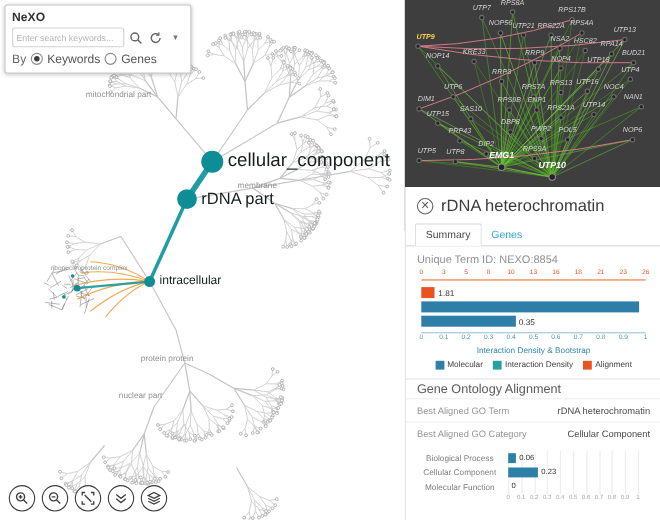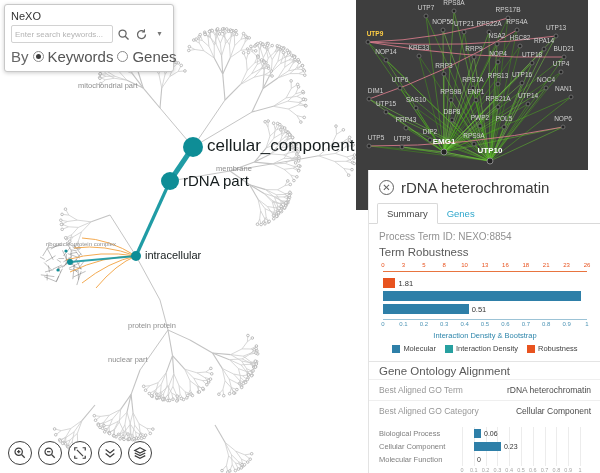--- a/index.html
+++ b/index.html
@@ -6,37 +6,37 @@
   .stage{position:relative;width:600px;height:473px;overflow:hidden;background:#fff;
          font-family:"Liberation Sans",sans-serif;}
   
   .tree-panel{position:absolute;left:0;top:0;width:368px;height:473px;background:#fff;overflow:hidden;}
   #tree-svg{position:absolute;left:0;top:0;}
   .major-label{position:absolute;color:#161d1e;font-weight:500;white-space:nowrap;z-index:3;}
   .minor-label{position:absolute;color:#8f8f8f;font-size:7.5px;white-space:nowrap;z-index:2;}
   
   .search-card{position:absolute;left:4px;top:4px;width:156px;background:#fff;border:1px solid #c8c8c8;
     border-radius:3px;box-shadow:0 1px 4px rgba(0,0,0,.2);padding:5px 6px 6px;z-index:6;}
-  .search-title{font-size:11px;font-weight:normal;color:#333;}
+  .search-title{font-size:11px;font-weight:bold;color:#333;}
   .search-row{display:flex;align-items:center;gap:3px;margin-top:3px;}
   .search-input{flex:1;min-width:0;height:16px;border:1px solid #d2d2d2;border-radius:2px;
     font-size:8px;padding:0 3px;color:#333;outline:none;font-family:"Liberation Sans",sans-serif;}
   .search-input::placeholder{color:#b4b4b4;}
   .mini-btn{width:15px;height:15px;display:flex;align-items:center;justify-content:center;cursor:pointer;flex:0 0 auto;}
   .caret{font-size:8px;color:#777;line-height:1;}
-  .by-row{display:flex;align-items:center;gap:4px;margin-top:5px;font-size:15px;color:#666;}
+  .by-row{display:flex;align-items:flex-start;gap:4px;margin-top:5px;font-size:11px;color:#666;}
   .radio{width:9px;height:9px;border:1px solid #8a8a8a;border-radius:50%;position:relative;flex:0 0 auto;cursor:pointer;}
   .radio.sel::after{content:"";position:absolute;inset:2px;background:#3c3c3c;border-radius:50%;}
   .radio-label{color:#555;}
   
   .map-controls{position:absolute;left:8px;bottom:8px;display:flex;gap:6px;z-index:6;}
   .ctl{width:24px;height:24px;border:1.6px solid #3e3e3e;border-radius:50%;background:#fff;
     display:flex;align-items:center;justify-content:center;cursor:pointer;box-sizing:border-box;}
   
-  .network-panel{position:absolute;left:356px;top:0;width:232px;height:210px;background:#3e3e3e;overflow:hidden;}
+  .network-panel{position:absolute;left:368px;top:0;width:232px;height:210px;background:#3e3e3e;overflow:hidden;font-style:italic;}
   #net-svg{position:absolute;left:0;top:0;}
   .net-node{position:absolute;z-index:2;}
   .net-dot{position:absolute;width:5px;height:5px;background:#242424;border:1px solid #6b6b6b;
     border-radius:50%;transform:translate(-50%,-50%);box-sizing:border-box;}
   .net-dot.big{width:7px;height:7px;border-color:#8a8a8a;}
   .net-label{position:absolute;transform:translate(-50%,-170%);font-size:6.5px;color:#d2d2d2;white-space:nowrap;}
   .net-label.big{font-size:8px;color:#fff;font-weight:bold;}
   .net-label.hl{color:#ffce43;font-weight:bold;}
   
   .detail-panel{position:absolute;left:368px;top:170px;width:232px;height:303px;background:#fff;
@@ -66,21 +66,21 @@
   .leg-item{display:flex;align-items:center;gap:3px;font-size:7.5px;color:#444;}
   .leg-sw{width:8px;height:8px;flex:0 0 auto;}
   
   .go-sec{border-top:1px solid #e4e4e4;margin-top:8px;}
   .go-row{display:flex;justify-content:space-between;align-items:center;padding:5px 10px;border-top:1px solid #efefef;}
   .go-row:first-of-type{border-top:none;}
   .go-row-label{font-size:8.5px;color:#979797;}
   .go-row-value{font-size:8.5px;color:#4c4c4c;text-align:right;}
   .aln-chart{position:relative;margin:6px 10px 0;height:52px;}
   .aln-row{display:flex;align-items:center;height:13px;}
-  .aln-label{width:78px;text-align:left;font-size:7.5px;color:#7f7f7f;padding-right:17px;flex:0 0 auto;}
+  .aln-label{width:78px;text-align:center;font-size:7.5px;color:#7f7f7f;padding-right:5px;flex:0 0 auto;}
   .aln-barwrap{position:relative;width:118px;height:13px;display:flex;align-items:center;}
   .aln-bar{height:9px;background:#2e7fa8;}
   .aln-val{font-size:7px;color:#333;margin-left:3px;}
   .aln-grid{position:absolute;left:83px;top:0;width:118px;height:39px;pointer-events:none;}
   .grid-line{position:absolute;top:0;bottom:0;width:1px;background:#ececec;}
   .aln-ticks{position:absolute;left:83px;top:40px;width:118px;height:9px;}
   .aln-tick{position:absolute;transform:translateX(-50%);font-size:5.5px;color:#a5a5a5;}
 </style>
 </head>
 <body>
@@ -1578,22 +1578,21 @@
 
   <div class="detail-panel">
     <div class="dp-header">
       <span class="close-circle">✕</span>
       <span class="dp-title">rDNA heterochromatin</span>
     </div>
     <div class="tabs">
       <span class="tab active">Summary</span>
       <span class="tab">Genes</span>
     </div>
-    <div class="uid">Process Term ID: NEXO:8854</div>
-    <div class="sec-title">Term Robustness</div>
+    <div class="uid">Unique Term ID: NEXO:8854</div>
 
     <div class="rob-chart">
       <div class="rob-top-axis" id="robTopAxis">
           <span class="rob-tick-top" style="left: 0%;">0</span>
           <span class="rob-tick-top" style="left: 10%;">3</span>
           <span class="rob-tick-top" style="left: 20%;">5</span>
           <span class="rob-tick-top" style="left: 30%;">8</span>
           <span class="rob-tick-top" style="left: 40%;">10</span>
           <span class="rob-tick-top" style="left: 50%;">13</span>
           <span class="rob-tick-top" style="left: 60%;">16</span>
@@ -1605,21 +1604,21 @@
       <div class="rob-bars" id="robBars">
           <div class="rob-row">
             <div class="rob-bar" style="background: rgb(232, 83, 31); width: 6.11538%;"></div>
             <span class="rob-val">1.81</span>
           </div>
           <div class="rob-row">
             <div class="rob-bar" style="background: rgb(46, 127, 168); width: 97%;"></div>
           </div>
           <div class="rob-row">
             <div class="rob-bar" style="background: rgb(46, 127, 168); width: 42%;"></div>
-            <span class="rob-val">0.51</span>
+            <span class="rob-val">0.35</span>
           </div>
         </div>
       <div class="rob-bottom-axis" id="robBottomAxis">
           <span class="rob-tick-bot" style="left: 0%;">0</span>
           <span class="rob-tick-bot" style="left: 10%;">0.1</span>
           <span class="rob-tick-bot" style="left: 20%;">0.2</span>
           <span class="rob-tick-bot" style="left: 30%;">0.3</span>
           <span class="rob-tick-bot" style="left: 40%;">0.4</span>
           <span class="rob-tick-bot" style="left: 50%;">0.5</span>
           <span class="rob-tick-bot" style="left: 60%;">0.6</span>
@@ -1633,21 +1632,21 @@
           <span class="leg-item">
             <span class="leg-sw" style="background: rgb(46, 127, 168);"></span>
             <span>Molecular</span>
           </span>
           <span class="leg-item">
             <span class="leg-sw" style="background: rgb(39, 160, 160);"></span>
             <span>Interaction Density</span>
           </span>
           <span class="leg-item">
             <span class="leg-sw" style="background: rgb(232, 83, 31);"></span>
-            <span>Robustness</span>
+            <span>Alignment</span>
           </span>
         </div>
     </div>
 
     <div class="go-sec">
       <div class="sec-title">Gene Ontology Alignment</div>
       <div class="go-row">
         <span class="go-row-label">Best Aligned GO Term</span>
         <span class="go-row-value">rDNA heterochromatin</span>
       </div>

